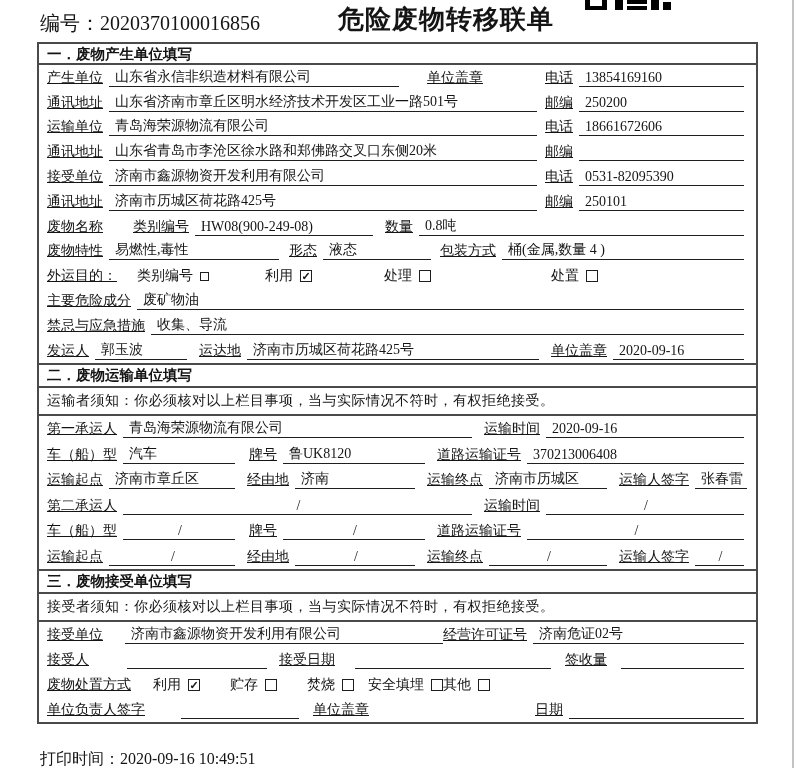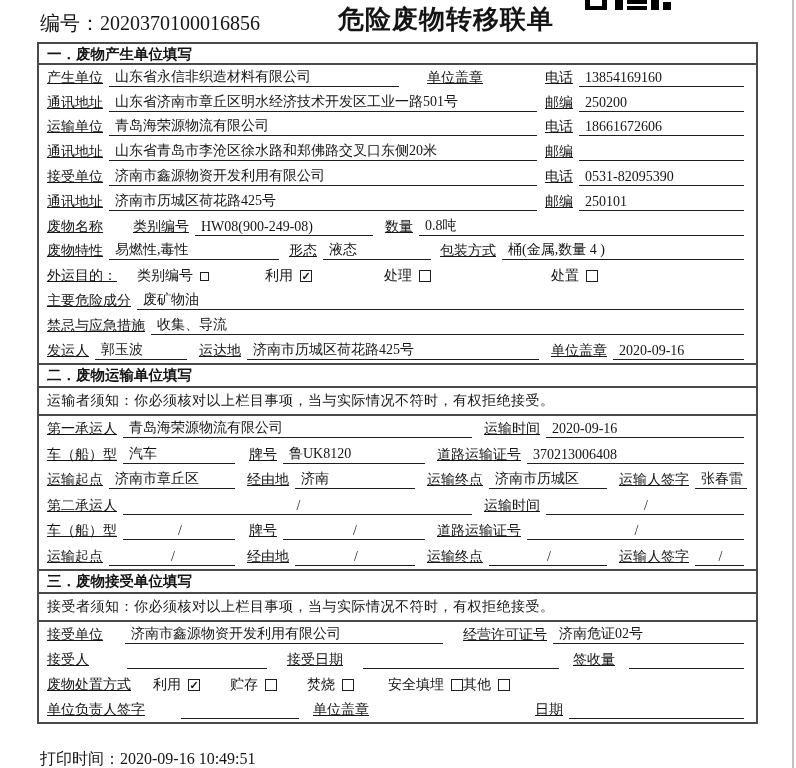--- a/index.html
+++ b/index.html
@@ -235,28 +235,28 @@
     <span class="lbl" style="margin-left:12px">运输人签字</span>
     <span class="u fill ctr">/</span>
   </div>
 
   <div class="sec-hd mid">三．废物接受单位填写</div>
   <div class="notice">接受者须知：你必须核对以上栏目事项，当与实际情况不符时，有权拒绝接受。</div>
 
   <div class="row r3">
     <span class="lbl">接受单位</span>
     <span class="u" style="width:318px;margin-left:16px">济南市鑫源物资开发利用有限公司</span>
-    <span class="lbl" style="margin-left:20px">经营许可证号</span>
+    <span class="lbl" style="margin-left:0">经营许可证号</span>
     <span class="u fill">济南危证02号</span>
   </div>
 
   <div class="row r3">
     <span class="lbl">接受人</span>
     <span class="u" style="width:140px;margin-left:32px"></span>
-    <span class="lbl" style="margin-left:20px">接受日期</span>
+    <span class="lbl" style="margin-left:12px">接受日期</span>
     <span class="u" style="width:196px;margin-left:14px"></span>
     <span class="lbl" style="margin-left:14px">签收量</span>
     <span class="u fill" style="margin-left:8px"></span>
   </div>
 
   <div class="row r3">
     <span class="lbl">废物处置方式</span>
     <span class="opt" style="margin-left:16px">
       <span>利用</span>
       <span class="cb">
@@ -268,21 +268,21 @@
       <span class="cb">
           <span class="mark"></span>
         </span>
     </span>
     <span class="opt" style="margin-left:30px">
       <span>焚烧</span>
       <span class="cb">
           <span class="mark"></span>
         </span>
     </span>
-    <span class="opt" style="margin-left:34px">
+    <span class="opt" style="margin-left:14px">
       <span>安全填埋</span>
       <span class="cb">
           <span class="mark"></span>
         </span>
     </span>
     <span class="opt" style="">
       <span>其他</span>
       <span class="cb">
           <span class="mark"></span>
         </span>

